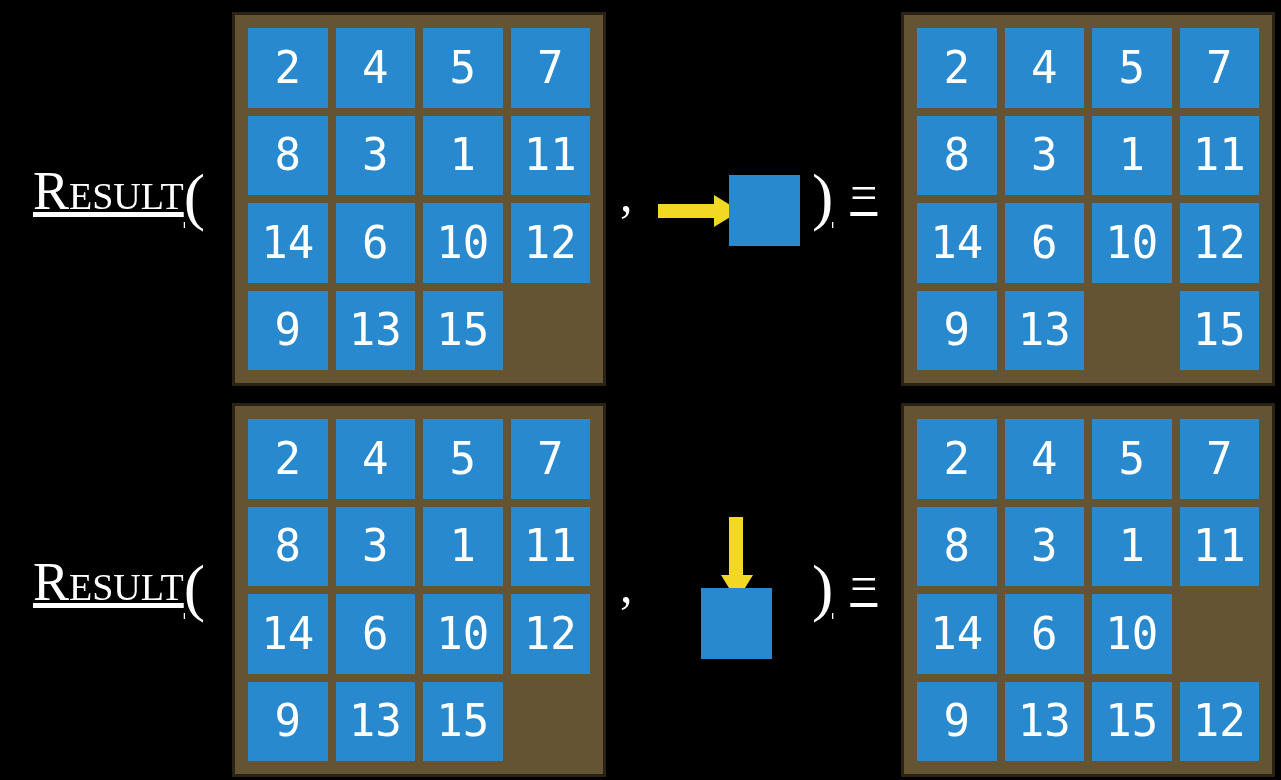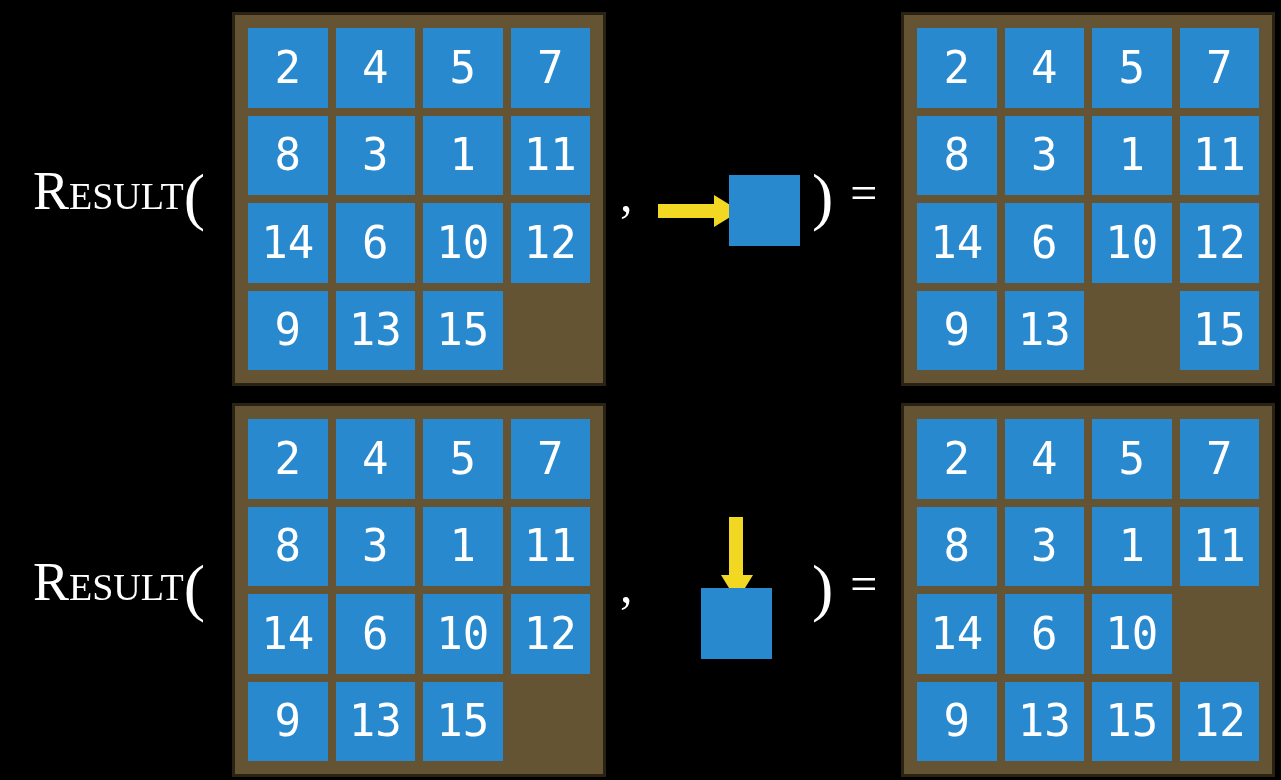--- a/index.html
+++ b/index.html
@@ -19,21 +19,21 @@
   .tile {
     background:#2889ce; color:#ffffff;
     font-family:"DejaVu Sans Mono", monospace; font-size:44px;
     display:flex; align-items:center; justify-content:center;
     line-height:1;
   }
   .tile.empty { background:transparent; }
   
   .fn-label, .closing {
     position:absolute; display:flex; align-items:baseline;
-    line-height:1; white-space:nowrap;
+    line-height:1; white-space:nowrap;text-decoration:underline;
   }
   .fn-name { font-size:54px; font-variant:small-caps; }
   .paren { font-size:64px; display:inline-block; transform:translateY(9px); }
   .eq { font-size:48px; margin-left:17px; }
   .comma { position:absolute; font-size:50px; line-height:1; }
   
   .action-tile { position:absolute; width:71px; height:71px; background:#2889ce; }
   .arrow { position:absolute; }
   .arrow polygon { fill:#f2d723; }
 </style>

